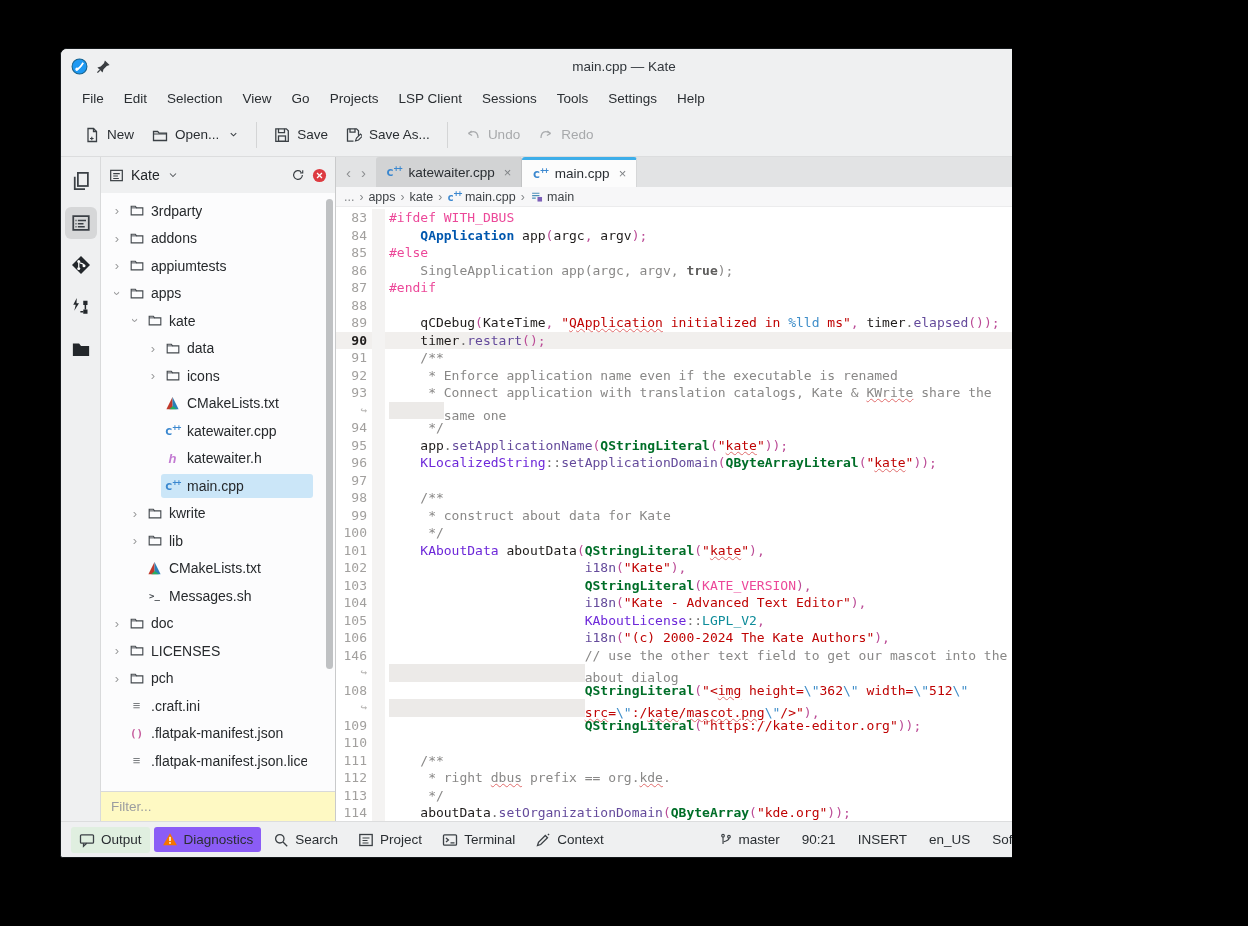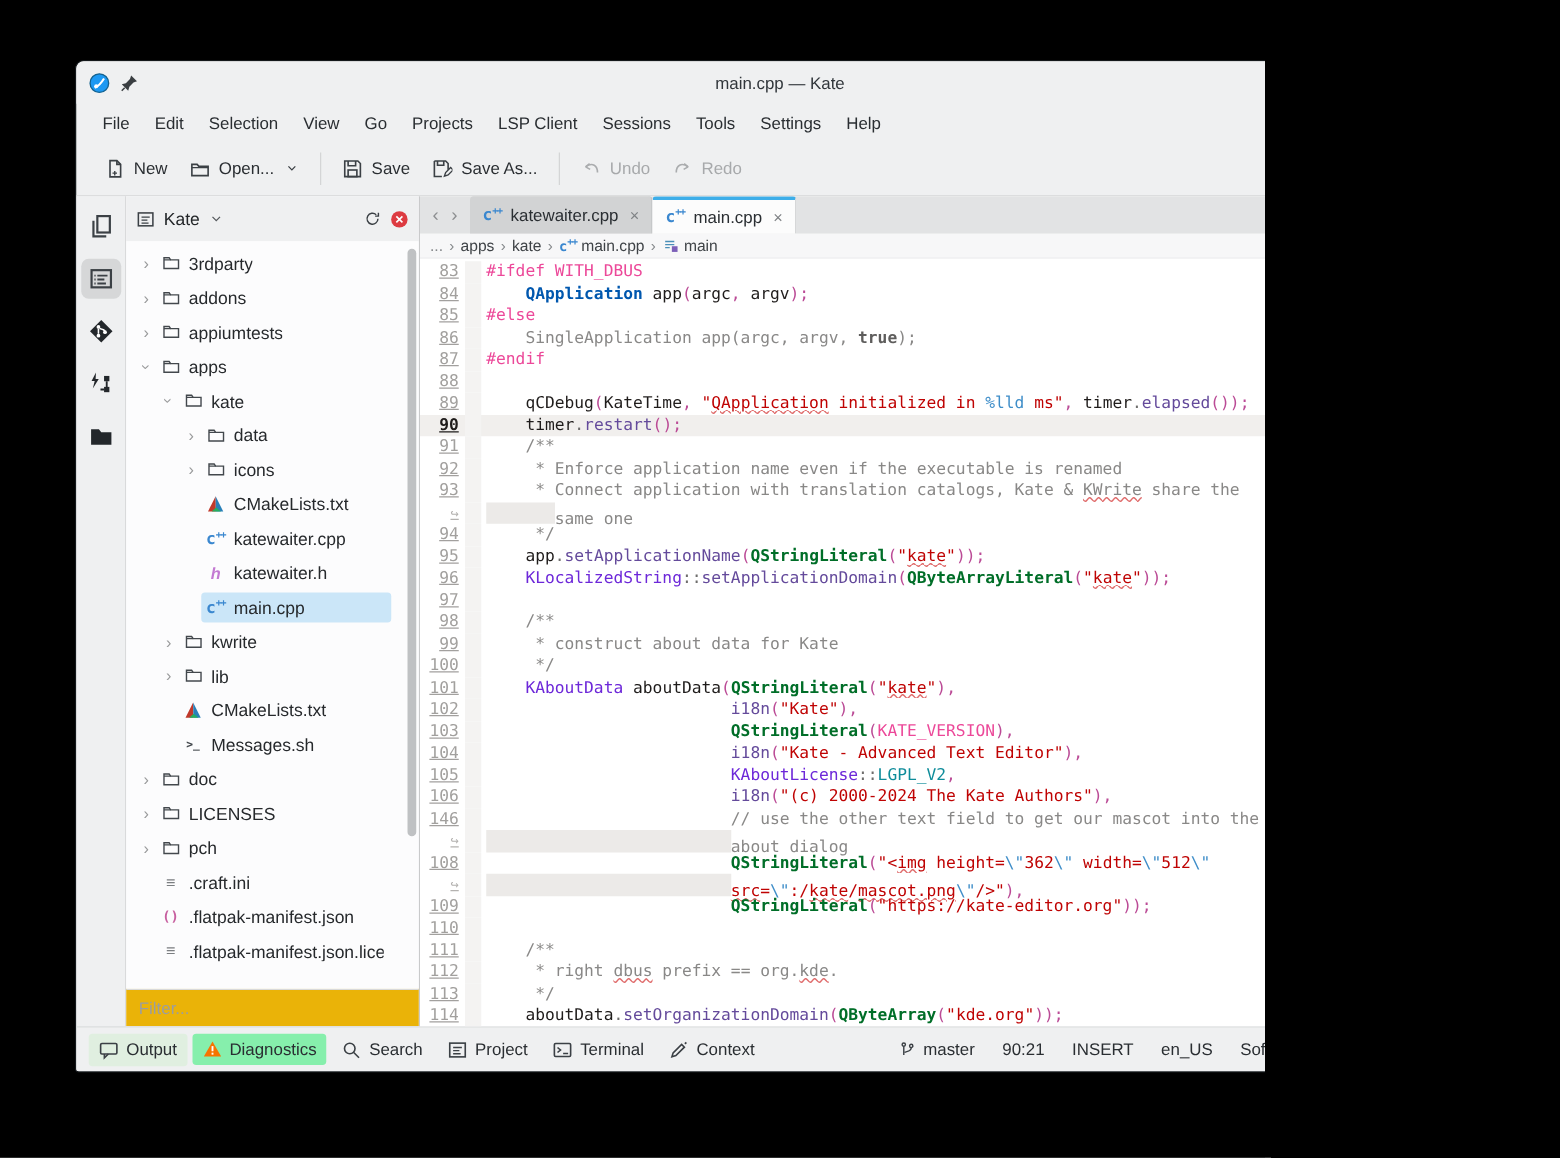--- a/index.html
+++ b/index.html
@@ -55,21 +55,21 @@
   .trow.selected .thl { background:#cbe6f8; }
   .tlabel { white-space:nowrap; overflow:hidden; }
   .ticon { width:17px; flex:0 0 17px; display:flex; justify-content:center; align-items:center; }
   .ic-cpp { font-family:"DejaVu Sans Mono",monospace; color:#3a87cf; font-size:13px; font-weight:bold; }
   .ic-cpp sup { font-size:8px; letter-spacing:-1px; }
   .ic-h { color:#c37ad2; font-weight:bold; font-size:13px; font-style:italic; }
   .ic-sh { font-family:"DejaVu Sans Mono",monospace; font-size:9px; color:#43484d; font-weight:bold; }
   .ic-ini { color:#7b7e81; font-size:13px; }
   .ic-json { font-family:"DejaVu Sans Mono",monospace; color:#c75f9f; font-size:11px; font-weight:bold; }
   .panel-scroll { position:absolute; right:2px; top:6px; width:7px; height:470px; background:#bfc1c3; border-radius:4px; }
-  .filter { height:30px; flex:0 0 30px; border-top:1px solid #d8d9da; background:#eab308; display:flex; align-items:center; }
+  .filter { height:30px; flex:0 0 30px; border-top:1px solid #d8d9da; background:#fef9c3; display:flex; align-items:center; }
   .filter input { width:100%; height:100%; border:none; outline:none; background:transparent;
                   font-size:13.5px; padding:0 10px; color:#2a2e32; font-family:"Liberation Sans",sans-serif; }
   .filter input::placeholder { color:#9b9da0; }
 
   
   .editor { flex:1 1 auto; display:flex; flex-direction:column; min-width:0; background:#fff; }
   .tabbar { height:30px; flex:0 0 30px; background:#e2e3e4; display:flex; align-items:stretch; }
   .tabnav { display:flex; align-items:center; gap:2px; padding:0 6px; color:#8d8f91; font-size:15px; }
   .tabnav span { padding:0 4px; }
   .tab { display:flex; align-items:center; gap:7px; padding:0 10px; font-size:13.5px; color:#2a2e32;
@@ -81,21 +81,21 @@
   .breadcrumb { height:20px; flex:0 0 20px; background:#f7f7f8; display:flex; align-items:center;
                 font-size:12.5px; color:#3f4347; padding:0 8px; gap:5px; border-bottom:1px solid #ececed; }
   .bc-sep { color:#85888b; font-size:12px; }
   .bc-dots { color:#85888b; }
 
   .codewrap { flex:1 1 auto; display:flex; min-height:0; position:relative; }
   .codearea { flex:1 1 auto; overflow:hidden; padding-top:2px; background:#fff;
               font-family:"DejaVu Sans Mono",monospace; font-size:13px; line-height:17.5px; }
   .crow { display:flex; height:17.5px; white-space:pre; }
   .crow.cur { background:#f1efed; }
-  .ln { width:36px; flex:0 0 36px; text-align:right; padding-right:5px; color:#a2a09e;text-decoration:underline; }
+  .ln { width:36px; flex:0 0 36px; text-align:right; padding-right:5px; color:#a2a09e; }
   .crow.cur .ln { color:#1f1c1b; font-weight:bold; }
   .ln.wrapmark { color:#b4b2b0; font-size:11px; }
   .fold { width:13px; flex:0 0 13px; background:#f4f3f2; margin-right:4px; }
   .ctext { white-space:pre; }
   .shade { display:inline-block; background:#eceae8; height:100%; }
 
   .tk-df{color:#1f1c1b} .tk-pp{color:#ec4899} .tk-ty{color:#6d28d9}
   .tk-tyb{color:#0057ae;font-weight:bold} .tk-fn{color:#644a9b}
   .tk-li{color:#006e28;font-weight:bold} .tk-st{color:#bf0303}
   .tk-su{color:#bf0303;text-decoration:underline wavy #e06c6c 1px;}
@@ -865,21 +865,21 @@
       <div id="sb-left" style="display:flex; align-items:center; gap:4px;">
           <div class="schip" style="background: rgb(224, 239, 224);">
             <span>
               <svg width="16" height="16" viewBox="0 0 16 16" fill="none" stroke="#3b4045" stroke-width="1.3">
                 <rect x="1.5" y="2.8" width="13" height="8.4" rx="1"></rect>
                 <path d="M4.5 11.2v3l3.2-3"></path>
               </svg>
             </span>
             <span>Output</span>
           </div>
-          <div class="schip" style="background: #86efac;">
+          <div class="schip" style="background: #8b5cf6;">
             <span>
               <svg width="16" height="15" viewBox="0 0 16 16">
                 <path d="M8 1.2 15.4 14H.6z" fill="#f67400"></path>
                 <rect x="7.2" y="5.2" width="1.6" height="4.4" fill="#fff"></rect>
                 <rect x="7.2" y="10.8" width="1.6" height="1.7" fill="#fff"></rect>
               </svg>
             </span>
             <span>Diagnostics</span>
           </div>
           <div class="schip">

